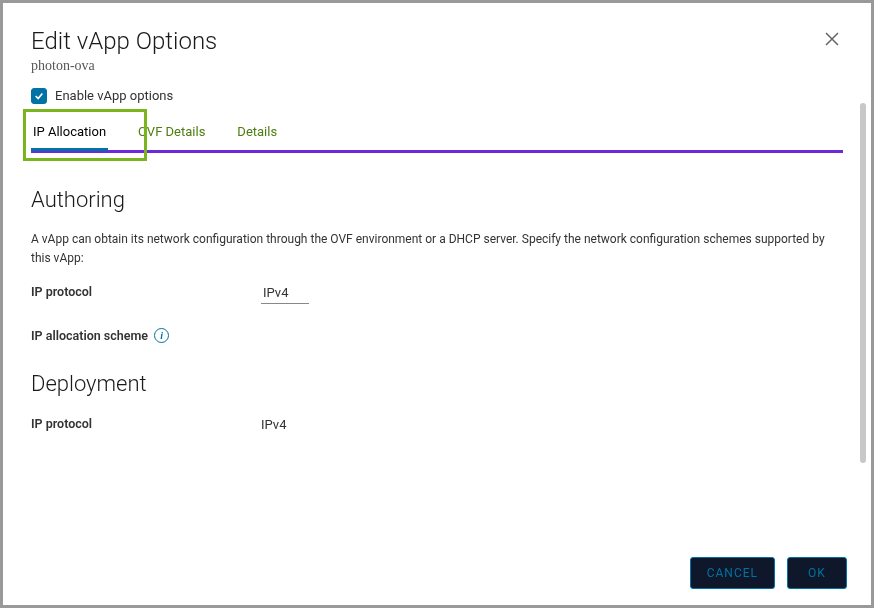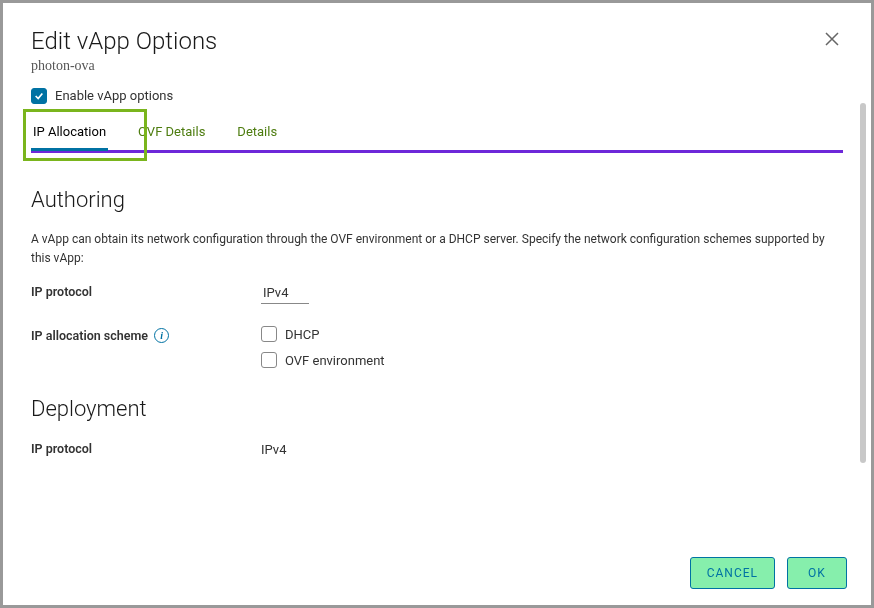--- a/index.html
+++ b/index.html
@@ -181,21 +181,21 @@
     .footer {
       border-top: 1px solid #fff;
       padding: 16px 24px;
       display: flex;
       justify-content: flex-end;
       gap: 12px;
       background: #fff;
     }
     .btn {
       border: 1px solid #0072a3;
-      background: #86efac;
+      background: #0f172a;
       color: #0072a3;
       padding: 8px 16px;
       font-size: 12px;
       letter-spacing: 1px;
       border-radius: 3px;
       cursor: pointer;
       min-width: 60px;
       text-align: center;
     }
   </style>
@@ -244,30 +244,20 @@
       <div class="form-value">
         <span class="select-field">IPv4</span>
       </div>
     </div>
 
     <div class="form-row" style="margin-top:22px;">
       <div class="form-label">
         <span>IP allocation scheme</span>
         <span class="info-icon">i</span>
       </div>
-      <div class="form-value checkbox-stack">
-        <div class="checkbox-row" style="margin-bottom:0;">
-          <div class="checkbox unchecked"></div>
-          <span class="checkbox-label">DHCP</span>
-        </div>
-        <div class="checkbox-row" style="margin-bottom:0;">
-          <div class="checkbox unchecked"></div>
-          <span class="checkbox-label">OVF environment</span>
-        </div>
-      </div>
     </div>
 
     <div class="section-heading" style="margin-top:28px;">Deployment</div>
 
     <div class="form-row">
       <div class="form-label">IP protocol</div>
       <div class="form-value">
         <span class="static-value">IPv4</span>
       </div>
     </div>

